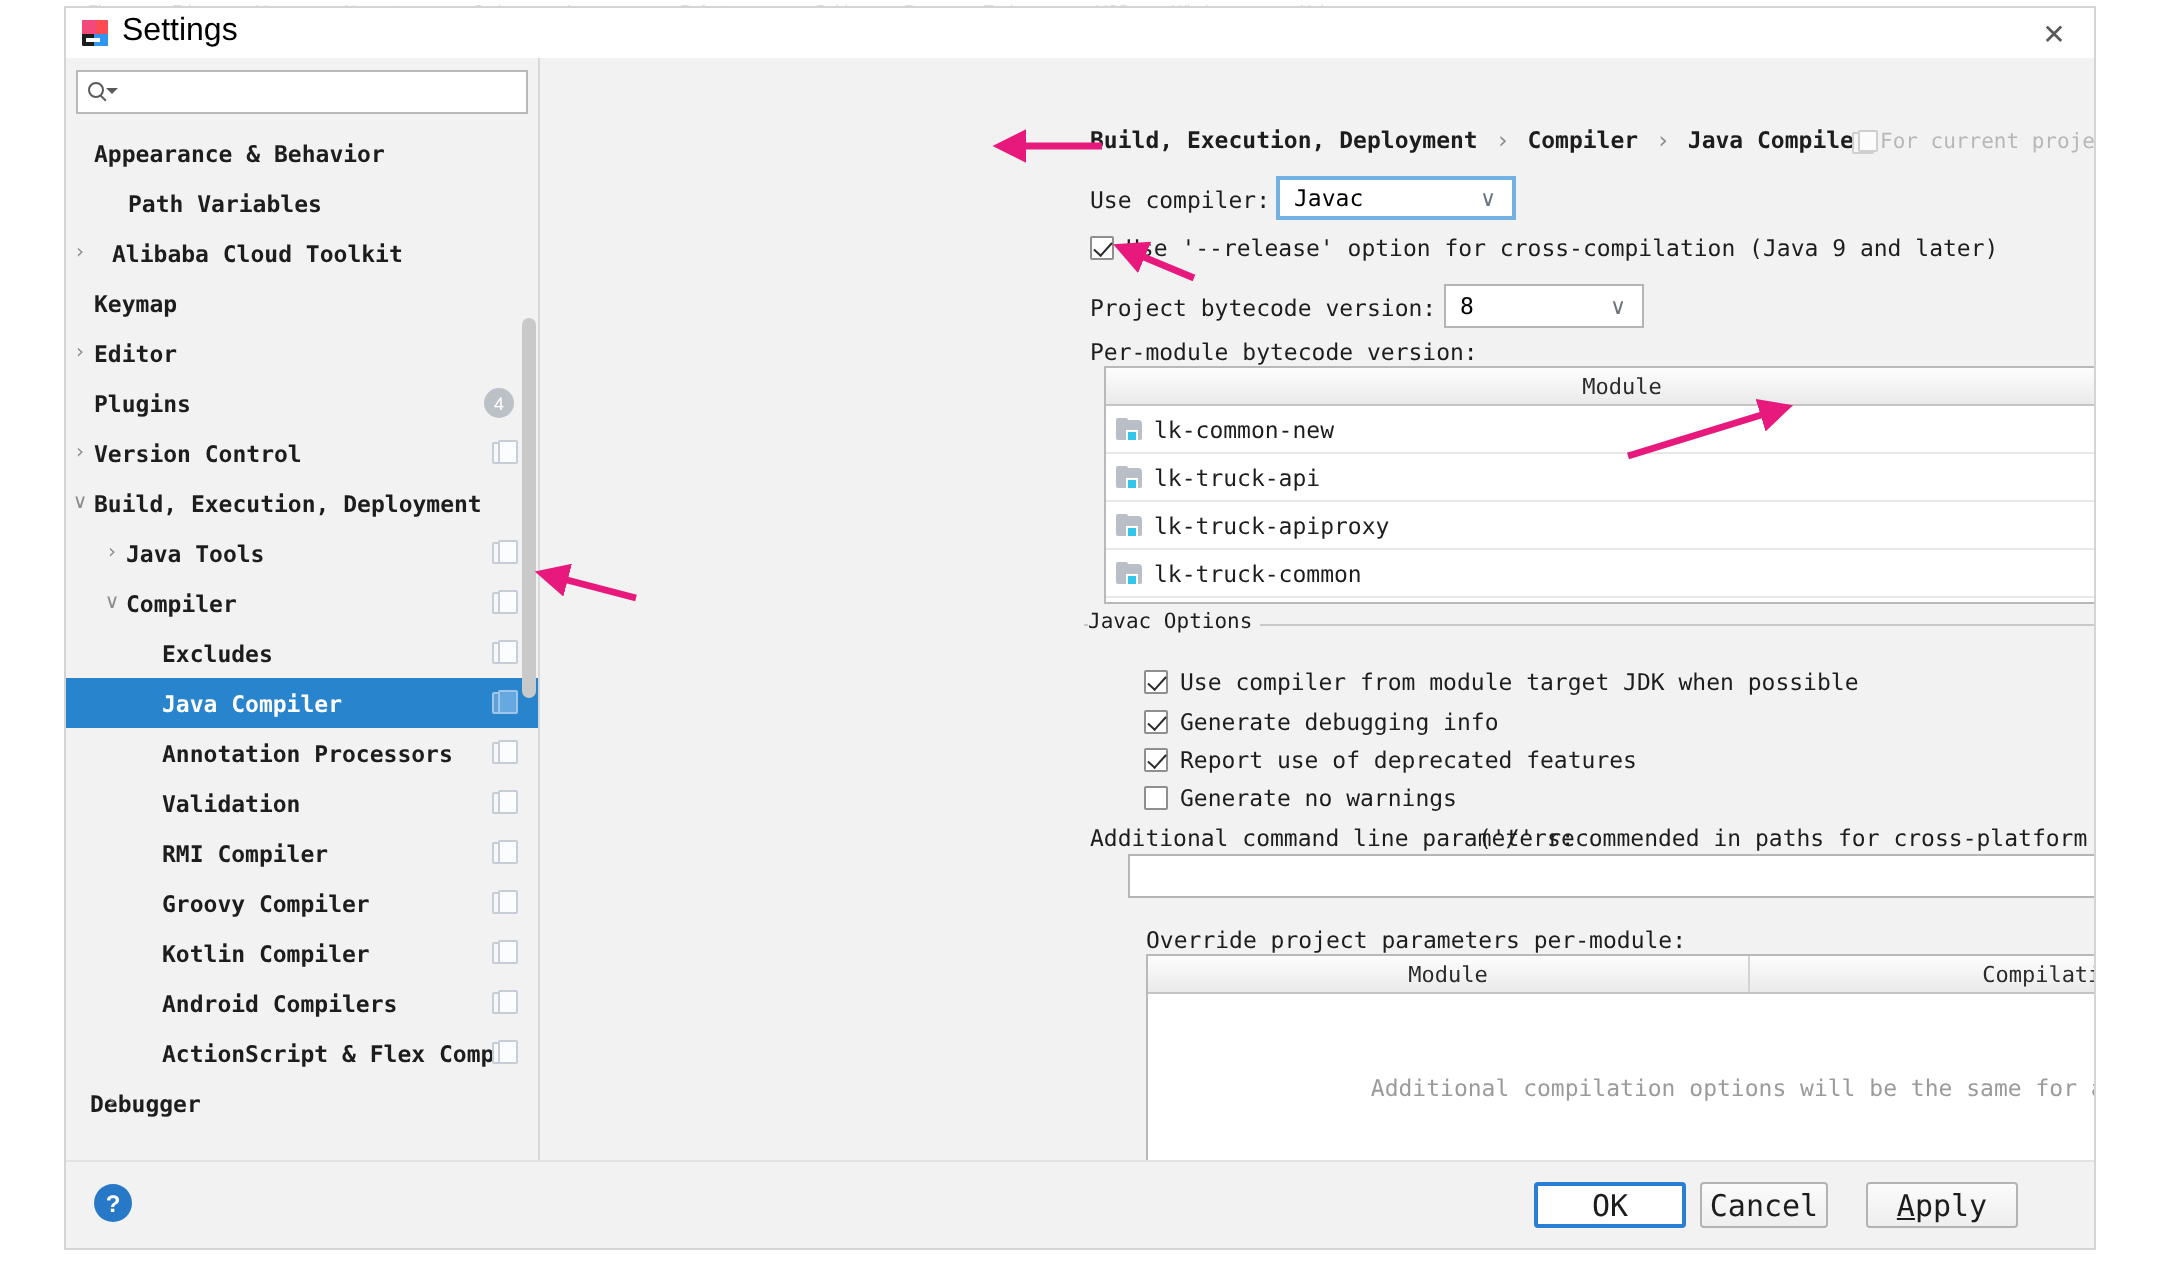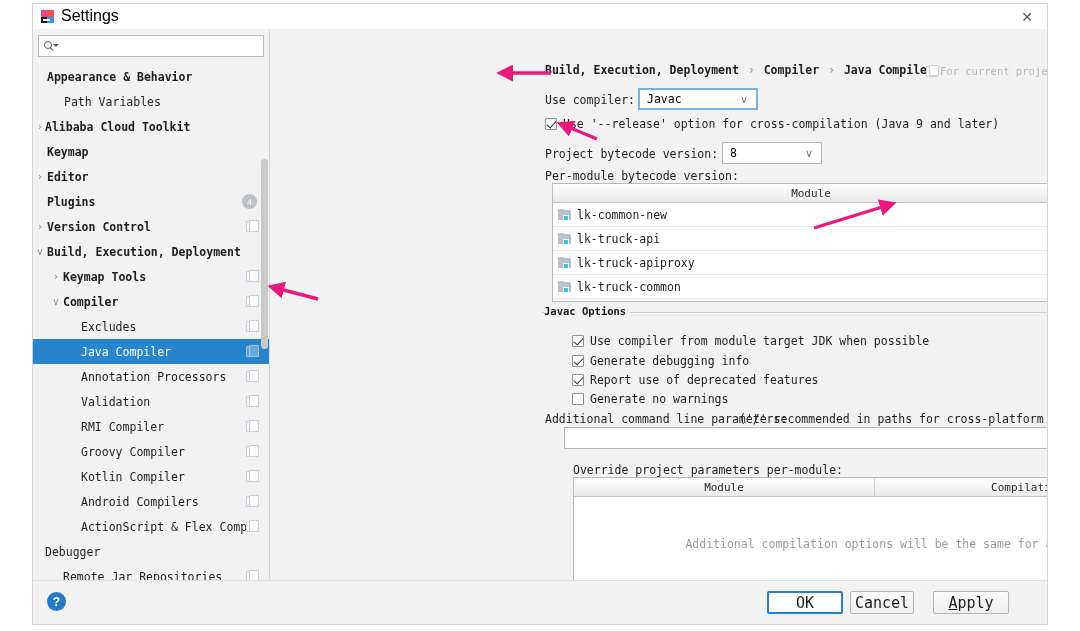--- a/index.html
+++ b/index.html
@@ -110,21 +110,21 @@
     height: 25px; display: flex; align-items: center;
     position: relative; cursor: pointer;
     font-size: 11.5px; color: #1d1d1d;
     white-space: nowrap;
   }
   .tnode .arrow {
     position: absolute; width: 12px; height: 12px;
     display: flex; align-items: center; justify-content: center;
     font-size: 10px; color: #8c8c8c; font-family: "DejaVu Sans", sans-serif;
   }
-  .tnode .tlabel { display: block; }
+  .tnode .tlabel { display: block; font-weight: bold; }
   .tnode.bold .tlabel { font-weight: bold; }
   .tnode.selected { background: #2884cd; }
   .tnode.selected .tlabel { color: #ffffff; }
   .cfg-ico {
     position: absolute; right: 13px; top: 7px;
     width: 10px; height: 11px;
     border: 1.2px solid #c6cdd6; background: #f6f8fa; border-radius: 1px;
   }
   .cfg-ico::after {
     content: ""; position: absolute; left: 2px; top: -2px;
@@ -243,21 +243,21 @@
   }
 
   
   #javac-group {
     position: absolute; left: 272px; top: 283px;
     width: 716px; height: 1px; background: #c9c9c9;
   }
   #javac-group-label {
     position: absolute; left: 274px; top: 276px;
     background: #f2f2f2; padding: 0 4px 0 0;
-    font-size: 10.5px; color: #1d1d1d; white-space: nowrap; font-weight: bold;
+    font-size: 10.5px; color: #1d1d1d; white-space: nowrap;
   }
 
   
   .tinput {
     position: absolute; background: #ffffff;
     border: 1px solid #b5b5b5;
     display: flex; align-items: center;
     font-size: 11.5px;
   }
 
@@ -344,21 +344,21 @@
       </div>
       <div id="tree">
           <div class="tnode bold">
             <span class="tlabel" style="margin-left: 14px;">Appearance &amp; Behavior</span>
           </div>
           <div class="tnode">
             <span class="tlabel" style="margin-left: 31px;">Path Variables</span>
           </div>
           <div class="tnode bold">
             <span class="arrow" style="left: 1px;">›</span>
-            <span class="tlabel" style="margin-left: 12px; text-align: center;">Alibaba Cloud Toolkit</span>
+            <span class="tlabel" style="margin-left: 23px; text-align: center;">Alibaba Cloud Toolkit</span>
           </div>
           <div class="tnode bold">
             <span class="tlabel" style="margin-left: 14px;">Keymap</span>
           </div>
           <div class="tnode bold">
             <span class="arrow" style="left: 1px;">›</span>
             <span class="tlabel" style="margin-left: 14px;">Editor</span>
           </div>
           <div class="tnode bold">
             <span class="tlabel" style="margin-left: 14px;">Plugins</span>
@@ -368,21 +368,21 @@
             <span class="arrow" style="left: 1px;">›</span>
             <span class="tlabel" style="margin-left: 14px;">Version Control</span>
             <span class="cfg-ico"></span>
           </div>
           <div class="tnode bold">
             <span class="arrow" style="left: 1px;">∨</span>
             <span class="tlabel" style="margin-left: 14px;">Build, Execution, Deployment</span>
           </div>
           <div class="tnode bold">
             <span class="arrow" style="left: 17px;">›</span>
-            <span class="tlabel" style="margin-left: 30px;">Keymap Tools</span>
+            <span class="tlabel" style="margin-left: 30px;">Java Tools</span>
             <span class="cfg-ico"></span>
           </div>
           <div class="tnode bold">
             <span class="arrow" style="left: 17px;">∨</span>
             <span class="tlabel" style="margin-left: 30px;">Compiler</span>
             <span class="cfg-ico"></span>
           </div>
           <div class="tnode">
             <span class="tlabel" style="margin-left: 48px;">Excludes</span>
             <span class="cfg-ico"></span>
@@ -415,24 +415,20 @@
             <span class="tlabel" style="margin-left: 48px;">Android Compilers</span>
             <span class="cfg-ico"></span>
           </div>
           <div class="tnode">
             <span class="tlabel" style="margin-left: 48px;">ActionScript &amp; Flex Compi</span>
             <span class="cfg-ico"></span>
           </div>
           <div class="tnode">
             <span class="arrow" style="left: 17px;">›</span>
             <span class="tlabel" style="margin-left: 12px;">Debugger</span>
-          </div>
-          <div class="tnode">
-            <span class="tlabel" style="margin-left: 30px;">Remote Jar Repositories</span>
-            <span class="cfg-ico"></span>
           </div>
         </div>
       <div id="tree-scrollbar"></div>
     </div>
 
     <div id="content">
 
       <div id="breadcrumb">
         <span>Build, Execution, Deployment</span>
         <span class="sep">›</span>

